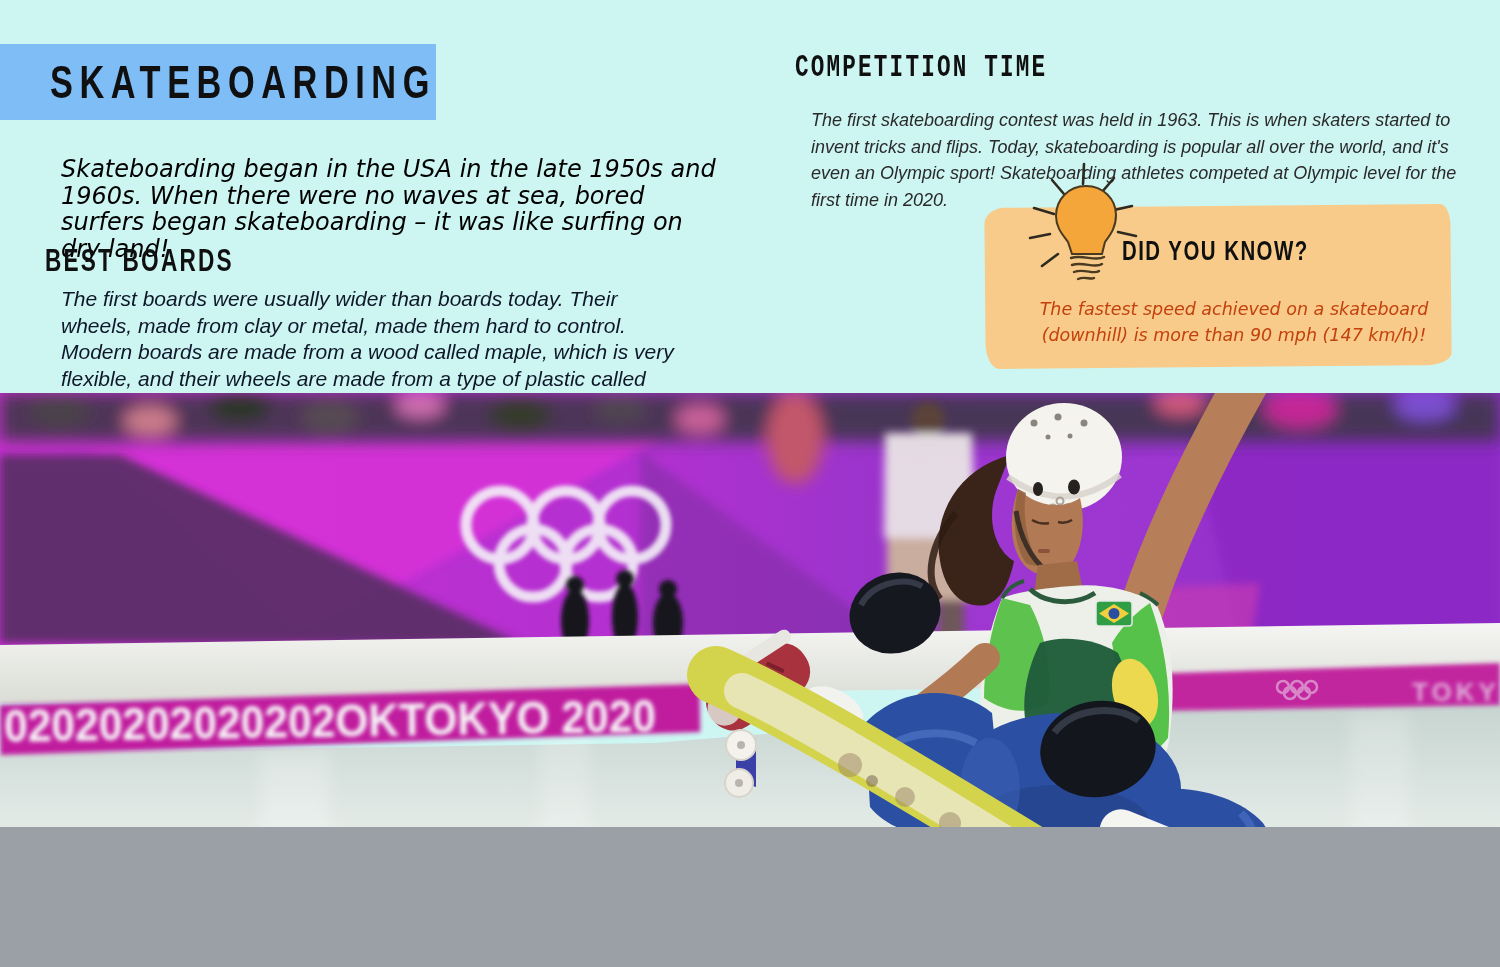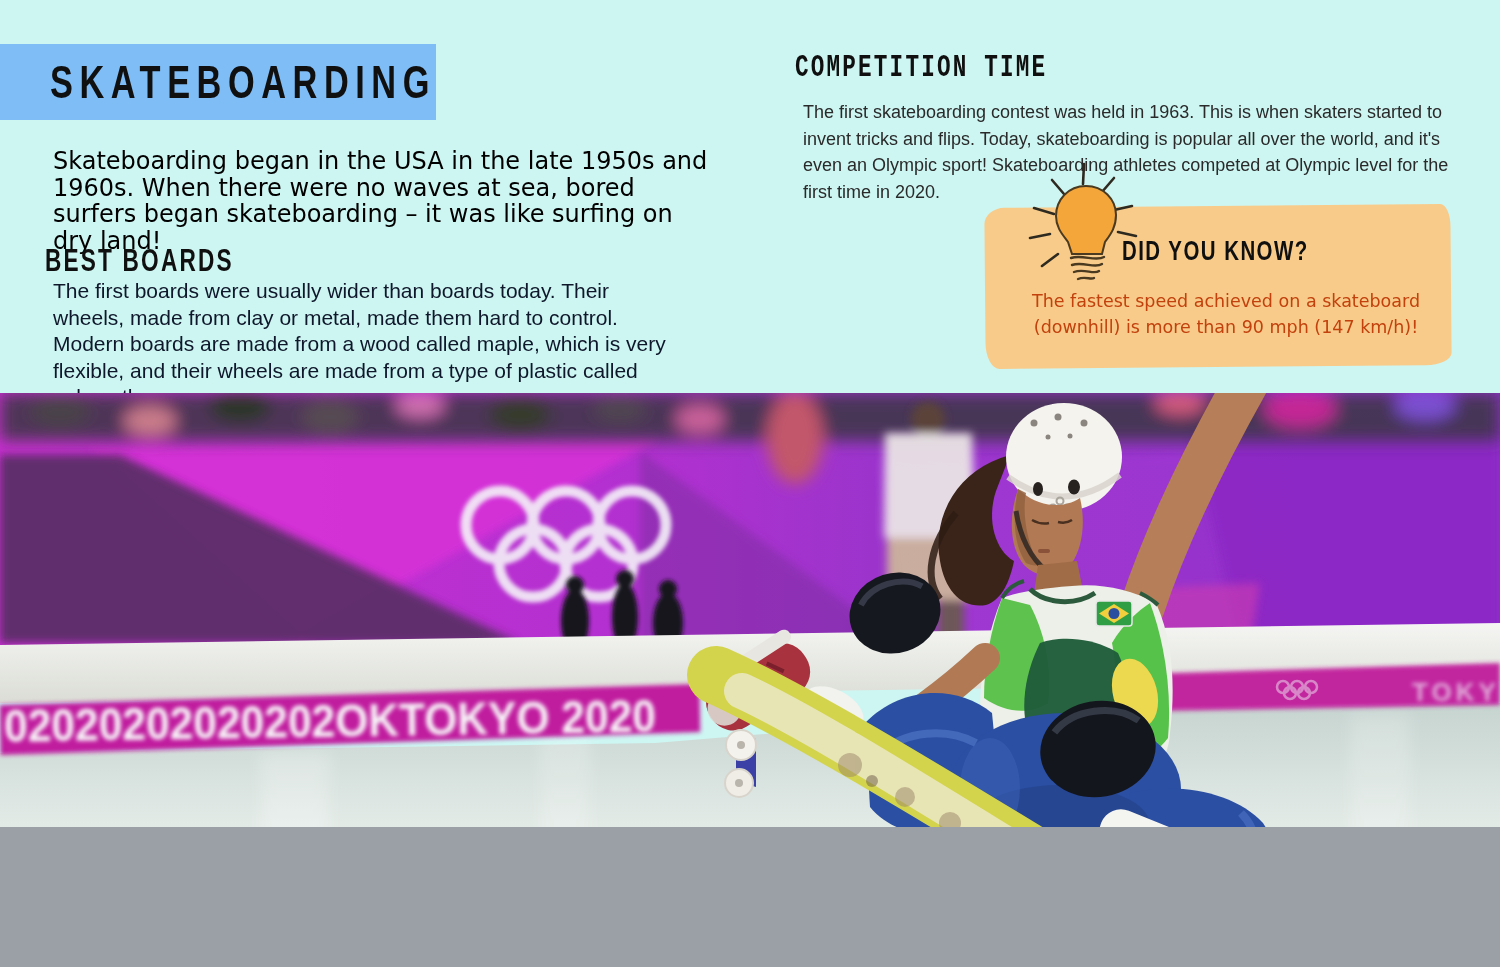--- a/index.html
+++ b/index.html
@@ -1,19 +1,19 @@
 <!DOCTYPE html>
 <html><head>
 <meta charset="utf-8">
 <style>
   html,body{margin:0;padding:0;background:#9aa0a6;}
   .page{position:relative;width:1500px;height:827px;overflow:hidden;background:#cdf6f2;font-family:"Liberation Sans",sans-serif;}
   .cond{display:inline-block;transform:scaleX(.73);transform-origin:left center;white-space:nowrap;}
   h1,h2{margin:0;font-weight:900;color:#101010;font-family:"Liberation Sans",sans-serif;}
-  p{margin:8px;color:#222;}
+  p{margin:16px;color:#222;font-style:italic;}
   .title-box{position:absolute;left:0;top:44px;width:436px;height:76px;background:#7fbdf7;}
   .title-box h1{position:absolute;left:50px;top:0;line-height:76px;font-size:47px;letter-spacing:9px;}
   .intro{position:absolute;left:45px;top:140px;width:662px;font-family:"DejaVu Sans",sans-serif;font-size:24px;line-height:26.5px;color:#000000;}
   .h-bb{position:absolute;left:45px;top:243px;font-size:31px;letter-spacing:3px;}
   .bb-body{position:absolute;left:45px;top:270px;width:628px;font-size:21px;line-height:26.5px;color:#0f172a;}
   .h-ct{position:absolute;left:795px;top:50px;font-size:31px;letter-spacing:3px;font-family:Liberation Mono, monospace;}
   .ct-body{position:absolute;left:795px;top:91px;width:652px;font-size:18px;line-height:26.5px;color:#2a2a2a;}
   .dyk-box{position:absolute;left:985px;top:206px;width:466px;height:161px;background:#f8cb8b;border-radius:20px 10px 26px 14px / 16px 22px 12px 26px;transform:rotate(-.5deg);}
   .bulb{position:absolute;left:1016px;top:158px;}
   .h-dyk{position:absolute;left:1122px;top:235px;font-size:28px;letter-spacing:2px;}

